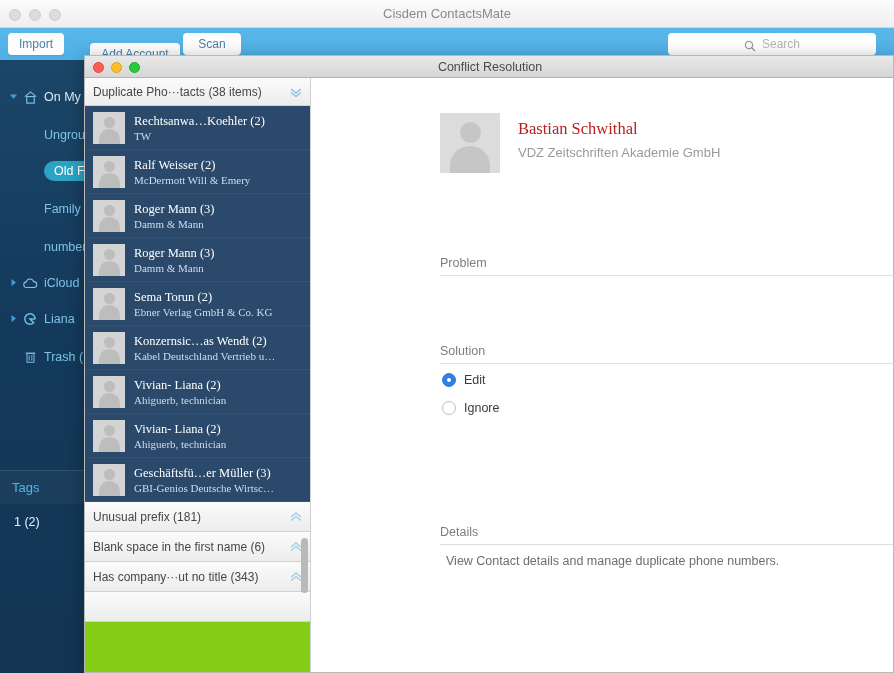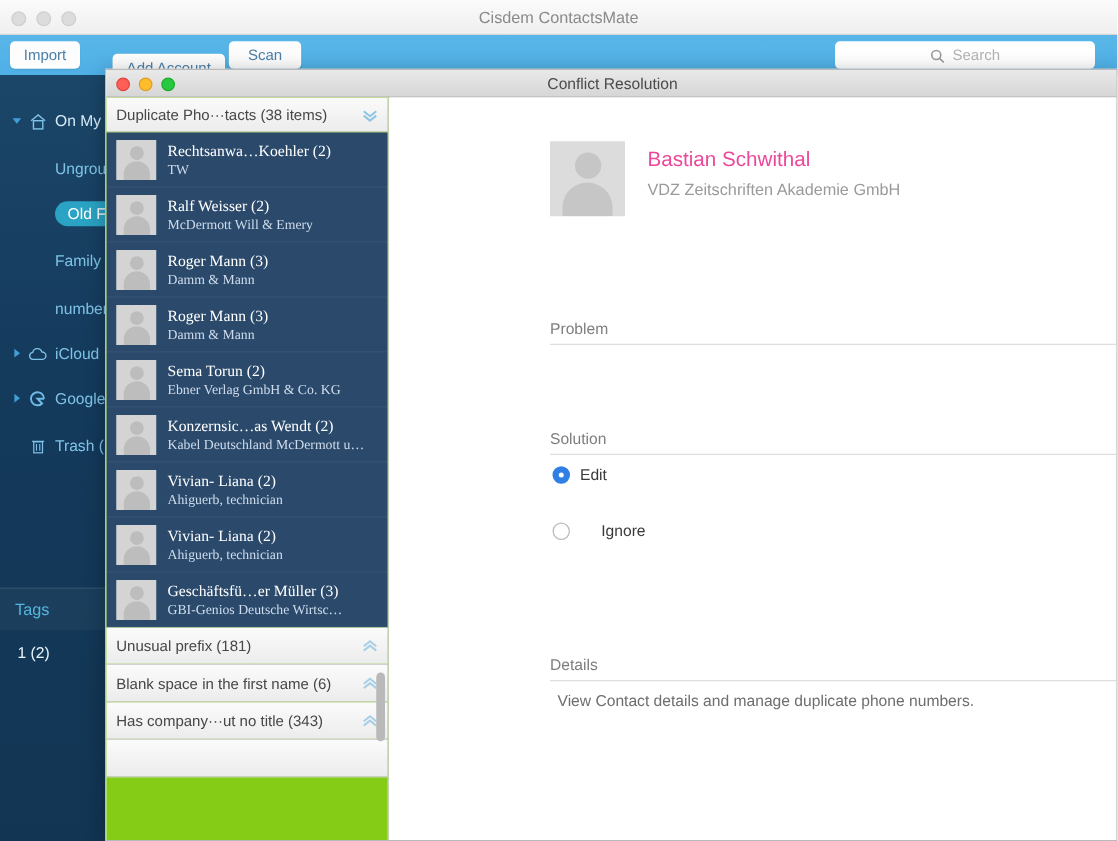--- a/index.html
+++ b/index.html
@@ -159,21 +159,21 @@
     position: absolute; left: 227px; top: 22px; width: 583px; height: 596px;
     background: #ffffff;
   }
   .dr-header { position: absolute; left: 128px; top: 35px; display: flex; align-items: flex-start; }
   .dr-av { width: 60px; height: 60px; background: #dcdcdc; position: relative; overflow: hidden; flex: 0 0 60px; }
   .dr-av .head { position: absolute; left: 50%; top: 9px; width: 21px; height: 21px;
     margin-left: -10.5px; border-radius: 50%; background: #c6c6c6; }
   .dr-av .body { position: absolute; left: 50%; top: 33px; width: 40px; height: 27px;
     margin-left: -20px; border-radius: 20px 20px 0 0; background: #c6c6c6; }
   .dr-names { margin-left: 18px; padding-top: 6px; }
-  .dr-name { font-size: 16.5px; color: #ec4899; }
+  .dr-name { font-size: 16.5px; color: #b91c1c; font-family: Liberation Serif, serif; }
   .dr-org { font-size: 13px; color: #9a9a9a; margin-top: 6px; }
 
   .sect-label {
     position: absolute; left: 128px; font-size: 12.5px; color: #7e7e7e;
   }
   .sect-rule {
     position: absolute; left: 128px; width: 500px; height: 1px; background: #dedede;
   }
   .sect-body {
     position: absolute; left: 134px; font-size: 12.5px; color: #6e6e6e;
@@ -253,21 +253,21 @@
             </svg></span>
           <span>iCloud</span>
         </div>
         <div class="sb-row" style="top: 244px;">
           <span class="sb-tri"><svg width="9" height="9" viewBox="0 0 9 9">
               <polygon points="2.5,1 7,4.5 2.5,8" fill="#3f9fd6"></polygon>
             </svg></span>
           <span class="sb-ico"><svg width="14" height="14" viewBox="0 0 16 16">
               <path d="M14 8 A6 6 0 1 0 12.2 12.3 L8 8 L14 8" fill="none" stroke="#6fb9e4" stroke-width="1.8"></path>
             </svg></span>
-          <span>Google</span>
+          <span>Liana</span>
         </div>
         <div class="sb-row" style="top: 282px;">
           <span class="sb-tri"></span>
           <span class="sb-ico"><svg width="13" height="14" viewBox="0 0 14 16">
               <rect x="3" y="4" width="8" height="10" fill="none" stroke="#7fc4e8" stroke-width="1.1"></rect>
               <line x1="1.5" y1="3.5" x2="12.5" y2="3.5" stroke="#7fc4e8" stroke-width="1.1"></line>
               <line x1="5.5" y1="6" x2="5.5" y2="12" stroke="#7fc4e8" stroke-width="1"></line>
               <line x1="8.5" y1="6" x2="8.5" y2="12" stroke="#7fc4e8" stroke-width="1"></line>
             </svg></span>
           <span>Trash (1</span>
@@ -355,21 +355,21 @@
               <div class="c-org">Ebner Verlag GmbH &amp; Co. KG</div>
             </div>
           </div>
           <div class="c-item">
             <div class="c-av">
               <div class="head"></div>
               <div class="body"></div>
             </div>
             <div class="c-txt">
               <div class="c-name">Konzernsic…as Wendt (2)</div>
-              <div class="c-org">Kabel Deutschland McDermott u…</div>
+              <div class="c-org">Kabel Deutschland Vertrieb u…</div>
             </div>
           </div>
           <div class="c-item">
             <div class="c-av">
               <div class="head"></div>
               <div class="body"></div>
             </div>
             <div class="c-txt">
               <div class="c-name">Vivian- Liana (2)</div>
               <div class="c-org">Ahiguerb, technician</div>
@@ -443,21 +443,21 @@
       <div class="sect-label" style="top:178px;">Problem</div>
       <div class="sect-rule" style="top:197px;"></div>
 
       <div class="sect-label" style="top:266px;">Solution</div>
       <div class="sect-rule" style="top:285px;"></div>
 
       <div class="radio-row" style="top:295px;">
         <span class="radio on"></span>
         <span class="radio-lbl">Edit</span>
       </div>
-      <div class="radio-row" style="top:340px;gap:17px;">
+      <div class="radio-row" style="top:323px;">
         <span class="radio"></span>
         <span class="radio-lbl">Ignore</span>
       </div>
 
       <div class="sect-label" style="top:447px;">Details</div>
       <div class="sect-rule" style="top:466px;"></div>
       <div class="sect-body" style="top:476px;">View Contact details and manage duplicate phone numbers.</div>
     </div>
 
   </div>

